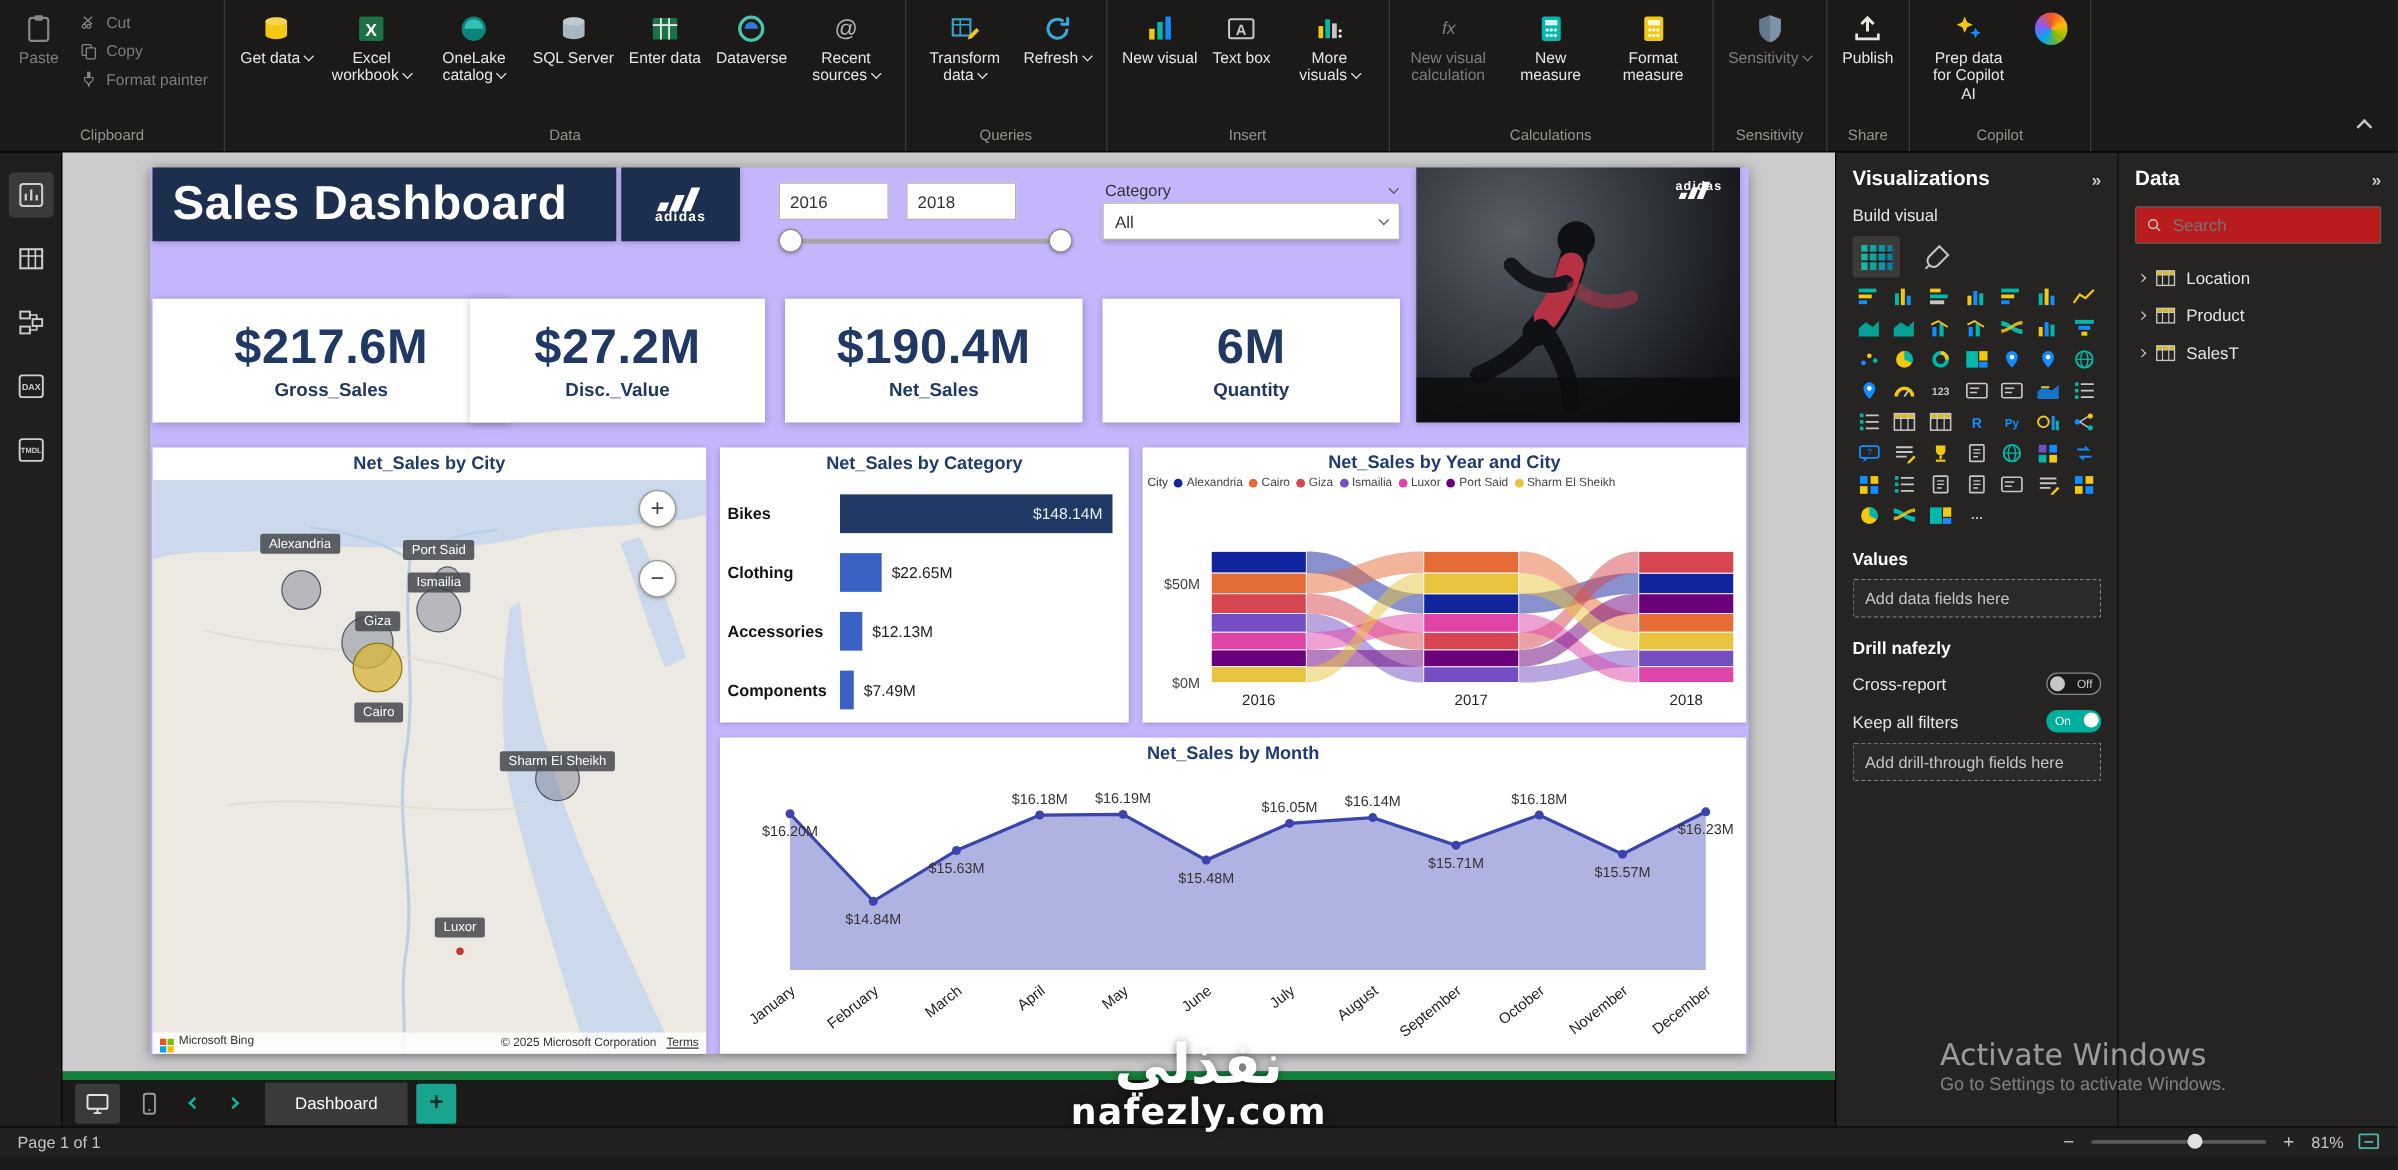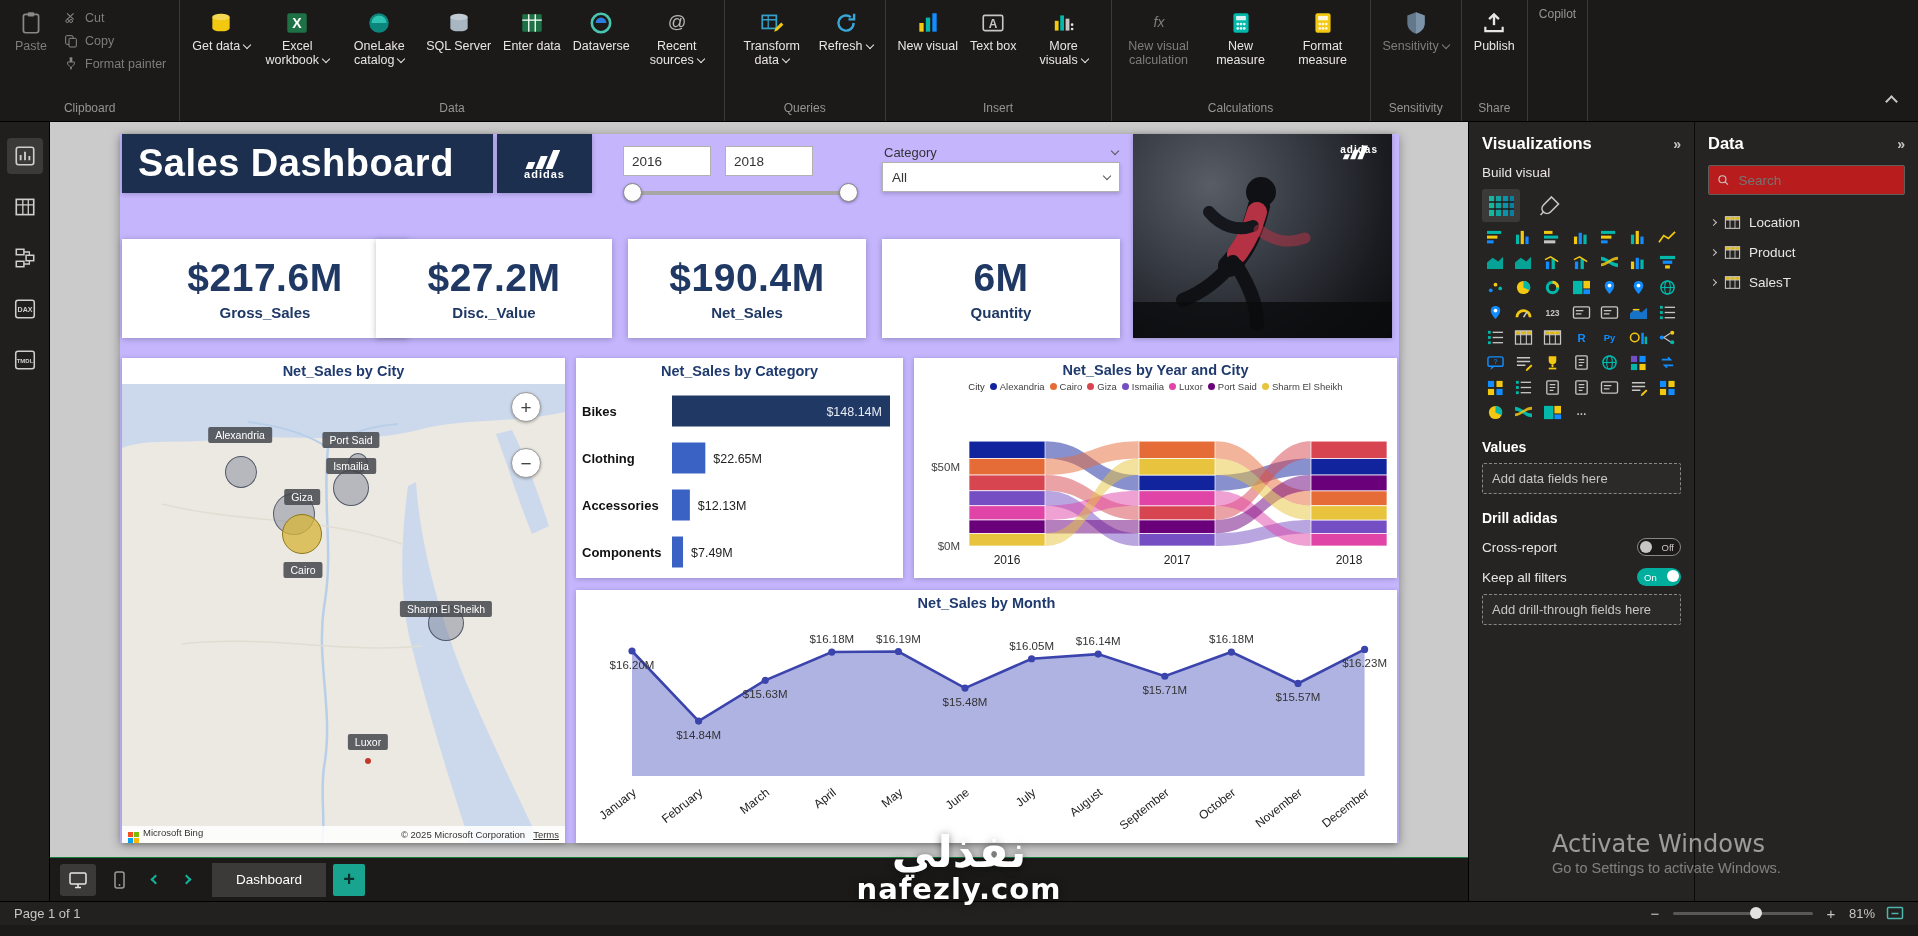--- a/index.html
+++ b/index.html
@@ -92,27 +92,27 @@
   .map-attr{position:absolute;left:0;right:0;bottom:0;height:17px;background:rgba(255,255,255,.85);display:flex;
             justify-content:space-between;align-items:center;padding:0 6px;font-size:9.5px;color:#333;z-index:5;}
   .bing-logo{display:inline-grid;grid-template-columns:5px 5px;gap:1px;margin-right:4px;vertical-align:-1px;}
   .bing-logo i{width:5px;height:5px;display:block;}
   .terms{text-decoration:underline;margin-left:8px;color:#333;cursor:pointer;}
 
   
   #v-bar{left:456px;top:224px;width:327px;height:220px;}
   #v-ribbon{left:794px;top:224px;width:483px;height:220px;}
   #v-line{left:456px;top:456px;width:821px;height:253px;}
-  .legend-row{display:flex;align-items:center;gap:5px;font-size:9.5px;color:#444;padding:0 4px;height:16px;justify-content:center;}
+  .legend-row{display:flex;align-items:center;gap:5px;font-size:9.5px;color:#444;padding:0 4px;height:16px;justify-content:flex-start;}
   .legend-row .lg-t{font-weight:normal;color:#333;}
   .lg-item{display:flex;align-items:center;gap:3px;white-space:nowrap;}
   .lg-dot{width:7px;height:7px;border-radius:50%;display:inline-block;}
 
   
-  .tabbar{height:44px;background:#1b1a19;display:flex;align-items:center;gap:5px;padding:0 10px;border-top:1px solid #15803d;}
+  .tabbar{height:44px;background:#1b1a19;display:flex;align-items:center;gap:5px;padding:0 10px;border-top:7px solid #15803d;}
   .tb-ic{width:36px;height:32px;display:flex;align-items:center;justify-content:center;border-radius:3px;cursor:pointer;}
   .tb-ic.active{background:#3b3a39;}
   .tb-arrow{width:26px;height:26px;display:flex;align-items:center;justify-content:center;cursor:pointer;}
   .chev-l,.chev-r{display:inline-block;width:7px;height:7px;border-left:2px solid #12b39a;border-bottom:2px solid #12b39a;}
   .chev-l{transform:rotate(45deg);} .chev-r{transform:rotate(-135deg);}
   .tb-tab{height:34px;display:flex;align-items:center;padding:0 24px;background:#3b3a39;color:#fff;font-size:13.5px;margin-left:8px;cursor:pointer;}
   .tb-add{width:32px;height:32px;background:#19a48f;color:#07312a;font-size:20px;font-weight:bold;display:flex;align-items:center;
           justify-content:center;border-radius:2px;margin-left:2px;cursor:pointer;}
 
   
@@ -405,20 +405,37 @@
                   <path d="M7.5,8.5 L12,4 l4.5,4.5" fill="none" stroke="#e8e6e3" stroke-width="2.2"></path>
                   <path d="M4,15.5 v4 h16 v-4" fill="none" stroke="#e8e6e3" stroke-width="2"></path>
                 </svg>
               </span>
               <span class="cap">Publish</span>
             </div>
           </div>
           <div class="rb-label">Share</div>
         </div>
         <div class="rb-group">
+          <div class="rb-items">
+            <div class="rb-btn">
+              <span class="rb-ico">
+                <svg viewBox="0 0 24 24">
+                  <path d="M9,3 l1.8,4.2 L15,9 l-4.2,1.8 L9,15 l-1.8,-4.2 L3,9 l4.2,-1.8 Z" fill="#f2c811"></path>
+                  <path d="M17,11 l1.2,2.8 2.8,1.2 -2.8,1.2 L17,19 l-1.2,-2.8 -2.8,-1.2 2.8,-1.2 Z" fill="#118DFF"></path>
+                </svg>
+              </span>
+              <span class="cap">Prep data for Copilot AI</span>
+            </div>
+            <div class="rb-btn">
+              <span class="rb-ico">
+                <div class="copilot-ball"></div>
+              </span>
+              <span class="cap"></span>
+            </div>
+          </div>
           <div class="rb-label">Copilot</div>
         </div>
       </div>
     <div class="ribbon-collapse">
         <span class="chev-up"></span>
       </div>
   </div>
 
   <div class="main">
 
@@ -1088,21 +1105,21 @@
             </svg>
           </div>
           <div class="gal">
             <svg viewBox="0 0 20 18">
               <text x="10" y="12" font-size="11" font-weight="bold" text-anchor="middle" fill="#c8c6c4">…</text>
             </svg>
           </div>
         </div>
       <div class="sec">Values</div>
       <div class="well">Add data fields here</div>
-      <div class="sec">Drill adidas</div>
+      <div class="sec">Drill nafezly</div>
       <div class="tog-row">
         <span>Cross-report</span>
         <span class="tog off">
             <span>Off</span>
           </span>
       </div>
       <div class="tog-row">
         <span>Keep all filters</span>
         <span class="tog on">
             <span>On</span>

